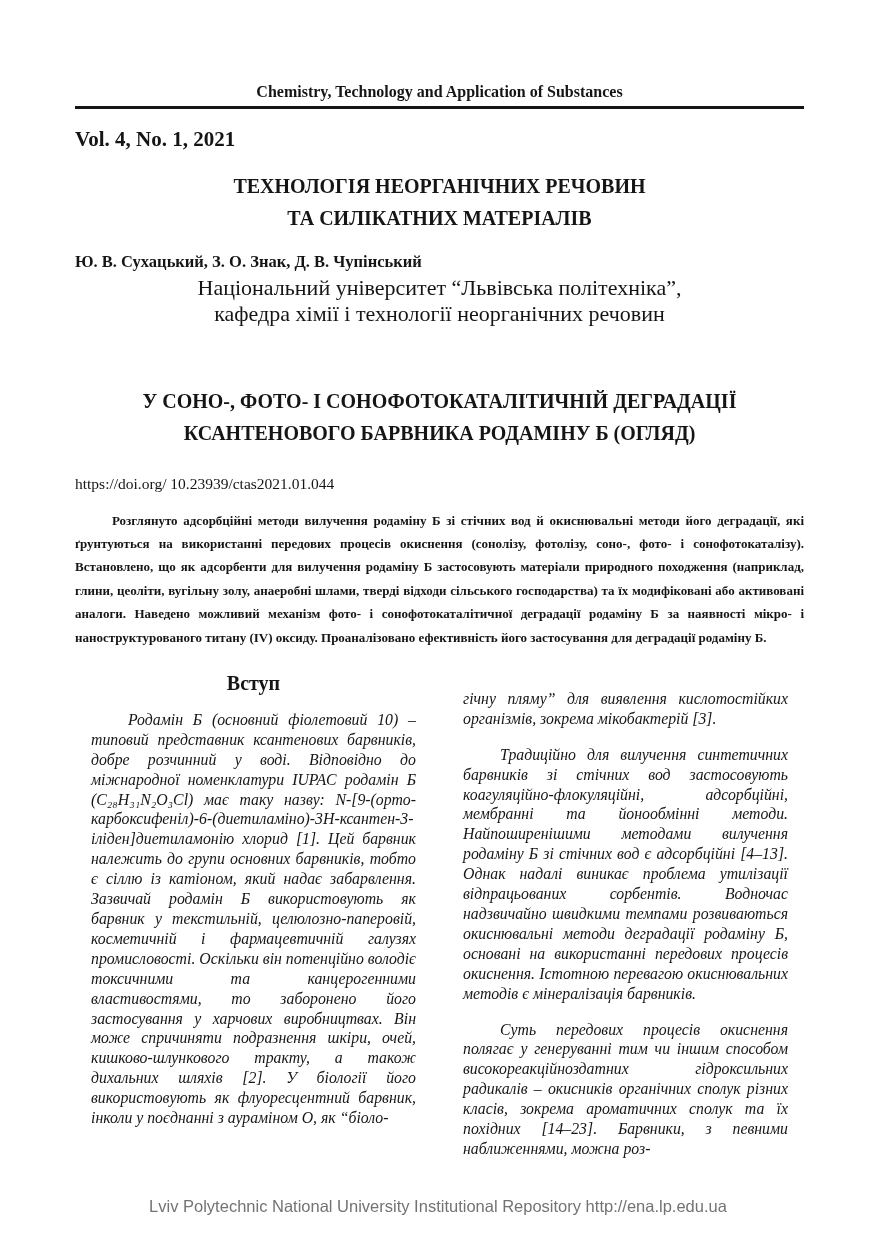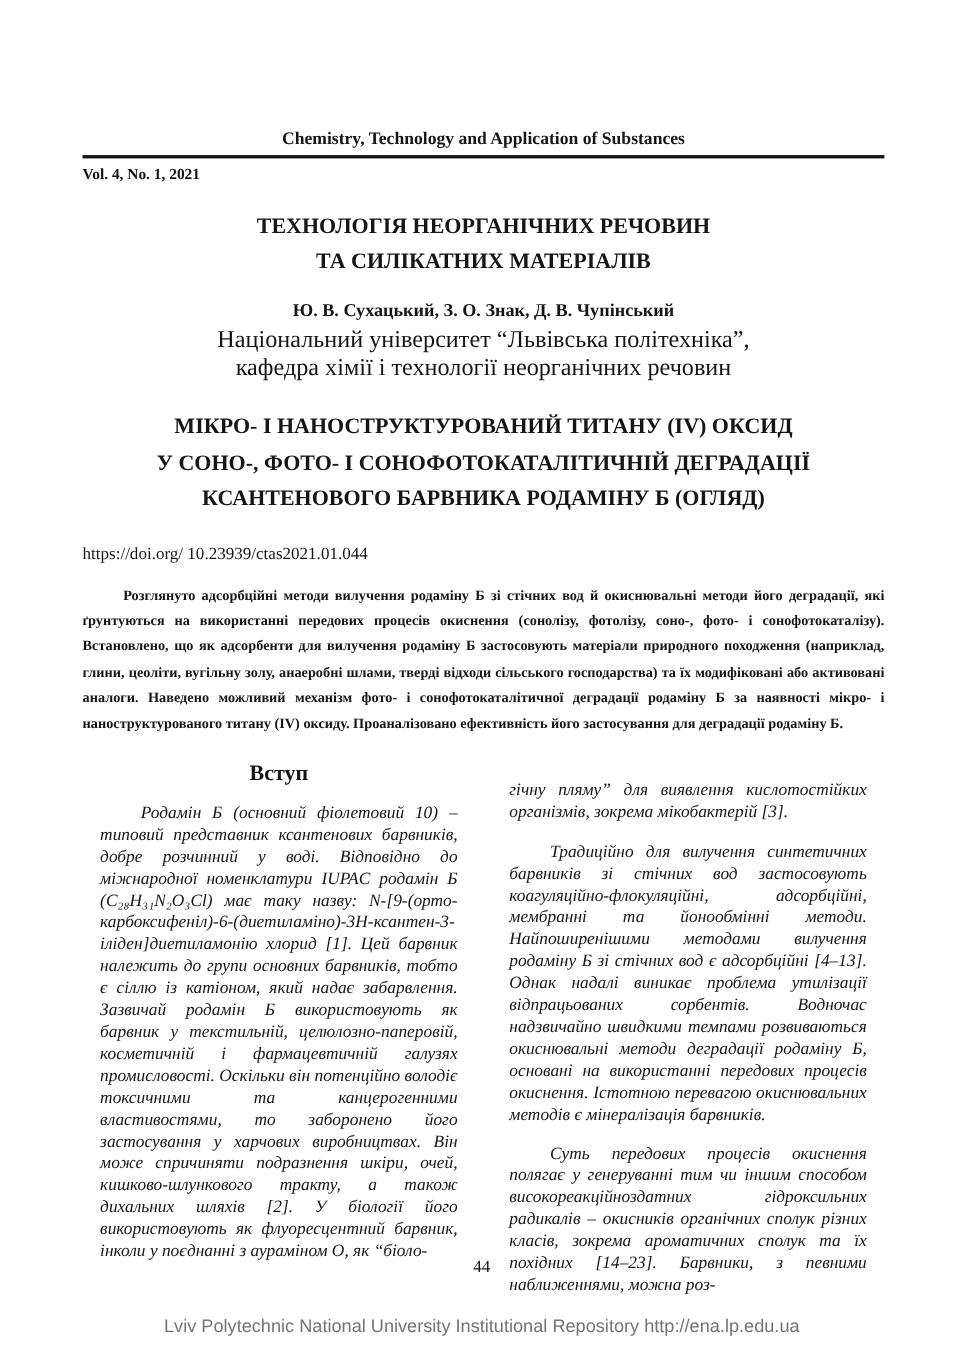--- a/index.html
+++ b/index.html
@@ -10,52 +10,52 @@
   body {
     width: 876px;
     height: 1240px;
     overflow: hidden;
   }
   .page {
     position: relative;
     width: 876px;
     height: 1240px;
     box-sizing: border-box;
-    padding: 117px 72px 0 75px;
+    padding: 82px 72px 0 75px;
     font-family: "Liberation Serif", "DejaVu Serif", serif;
     color: #151515;
     background: #ffffff;
   }
   .running-head {
     text-align: center;
     font-weight: bold;
     font-size: 16px;
     line-height: 19px;
   }
   .rule {
     margin-top: 5px;
     border-top: 3px solid #151515;
     height: 0;
   }
   .vol {
-    margin-top: 5px;
+    margin-top: 20px;
     font-weight: bold;
-    font-size: 14px;
+    font-size: 21px;
     line-height: 21px;
   }
   .section-title {
     margin: 20px 0 12px 0;
     text-align: center;
     font-weight: bold;
     font-size: 20px;
     line-height: 32px;
   }
   .authors {
     margin-top: 15px;
-    text-align: center;
+    text-align: left;
     font-weight: bold;
     font-size: 16.5px;
     line-height: 25px;
   }
   .affiliation {
     margin-top: 1px;
     text-align: center;
     font-size: 22px;
     line-height: 25.5px;
   }
@@ -156,21 +156,21 @@
 
   <div class="authors">Ю. В. Сухацький, З. О. Знак, Д. В. Чупінський</div>
 
   <div class="affiliation">
     <span>Національний університет “Львівська політехніка”,</span><br>
     <span>кафедра хімії і технології неорганічних речовин</span>
   </div>
 
 
   <h2 class="article-title">
-    <span>МІКРО- І НАНОСТРУКТУРОВАНИЙ ТИТАНУ (IV) ОКСИД</span><br>
+    <br>
     <span>У СОНО-, ФОТО- І СОНОФОТОКАТАЛІТИЧНІЙ ДЕГРАДАЦІЇ</span><br>
     <span>КСАНТЕНОВОГО БАРВНИКА РОДАМІНУ Б (ОГЛЯД)</span>
   </h2>
 
   <div class="doi">https://doi.org/ 10.23939/ctas2021.01.044</div>
 
   <p class="abstract">Розглянуто адсорбційні методи вилучення родаміну Б зі стічних вод й окиснювальні методи його деградації, які ґрунтуються на використанні передових процесів окиснення (сонолізу, фотолізу, соно-, фото- і сонофотокаталізу). Встановлено, що як адсорбенти для вилучення родаміну Б застосовують матеріали природного походження (наприклад, глини, цеоліти, вугільну золу, анаеробні шлами, тверді відходи сільського господарства) та їх модифіковані або активовані аналоги. Наведено можливий механізм фото- і сонофотокаталітичної деградації родаміну Б за наявності мікро- і наноструктурованого титану (IV) оксиду. Проаналізовано ефективність його застосування для деградації родаміну Б.</p>
 
 
   <div class="columns">
@@ -178,17 +178,16 @@
       <h3 class="intro-heading">Вступ</h3>
       <p>Родамін Б (основний фіолетовий 10) – типовий представник ксантенових барвників, добре розчинний у воді. Відповідно до міжнародної номенклатури IUPAC родамін Б (C₂₈H₃₁N₂O₃Cl) має таку назву: N-[9-(орто-карбоксифеніл)-6-(диетиламіно)-3Н-ксантен-3-іліден]диетиламонію хлорид [1]. Цей барвник належить до групи основних барвників, тобто є сіллю із катіоном, який надає забарвлення. Зазвичай родамін Б використовують як барвник у текстильній, целюлозно-паперовій, косметичній і фармацевтичній галузях промисловості. Оскільки він потенційно володіє токсичними та канцерогенними властивостями, то заборонено його застосування у харчових виробництвах. Він може спричиняти подразнення шкіри, очей, кишково-шлункового тракту, а також дихальних шляхів [2]. У біології його використовують як флуоресцентний барвник, інколи у поєднанні з аураміном О, як “біоло-</p>
     </div>
     <div class="column">
       <p class="continuation">гічну пляму” для виявлення кислотостійких організмів, зокрема мікобактерій [3].</p>
       <p>Традиційно для вилучення синтетичних барвників зі стічних вод застосовують коагуляційно-флокуляційні, адсорбційні, мембранні та йонообмінні методи. Найпоширенішими методами вилучення родаміну Б зі стічних вод є адсорбційні [4–13]. Однак надалі виникає проблема утилізації відпрацьованих сорбентів. Водночас надзвичайно швидкими темпами розвиваються окиснювальні методи деградації родаміну Б, основані на використанні передових процесів окиснення. Істотною перевагою окиснювальних методів є мінералізація барвників.</p>
       <p>Суть передових процесів окиснення полягає у генеруванні тим чи іншим способом високореакційноздатних гідроксильних радикалів – окисників органічних сполук різних класів, зокрема ароматичних сполук та їх похідних [14–23]. Барвники, з певними наближеннями, можна роз-</p>
     </div>
   </div>
 
-  <div class="page-number">44</div>
 
   <div class="repo-footer" style="color: #737373;">Lviv Polytechnic National University Institutional Repository http://ena.lp.edu.ua</div>
 
 </div>
 
 </body></html>

